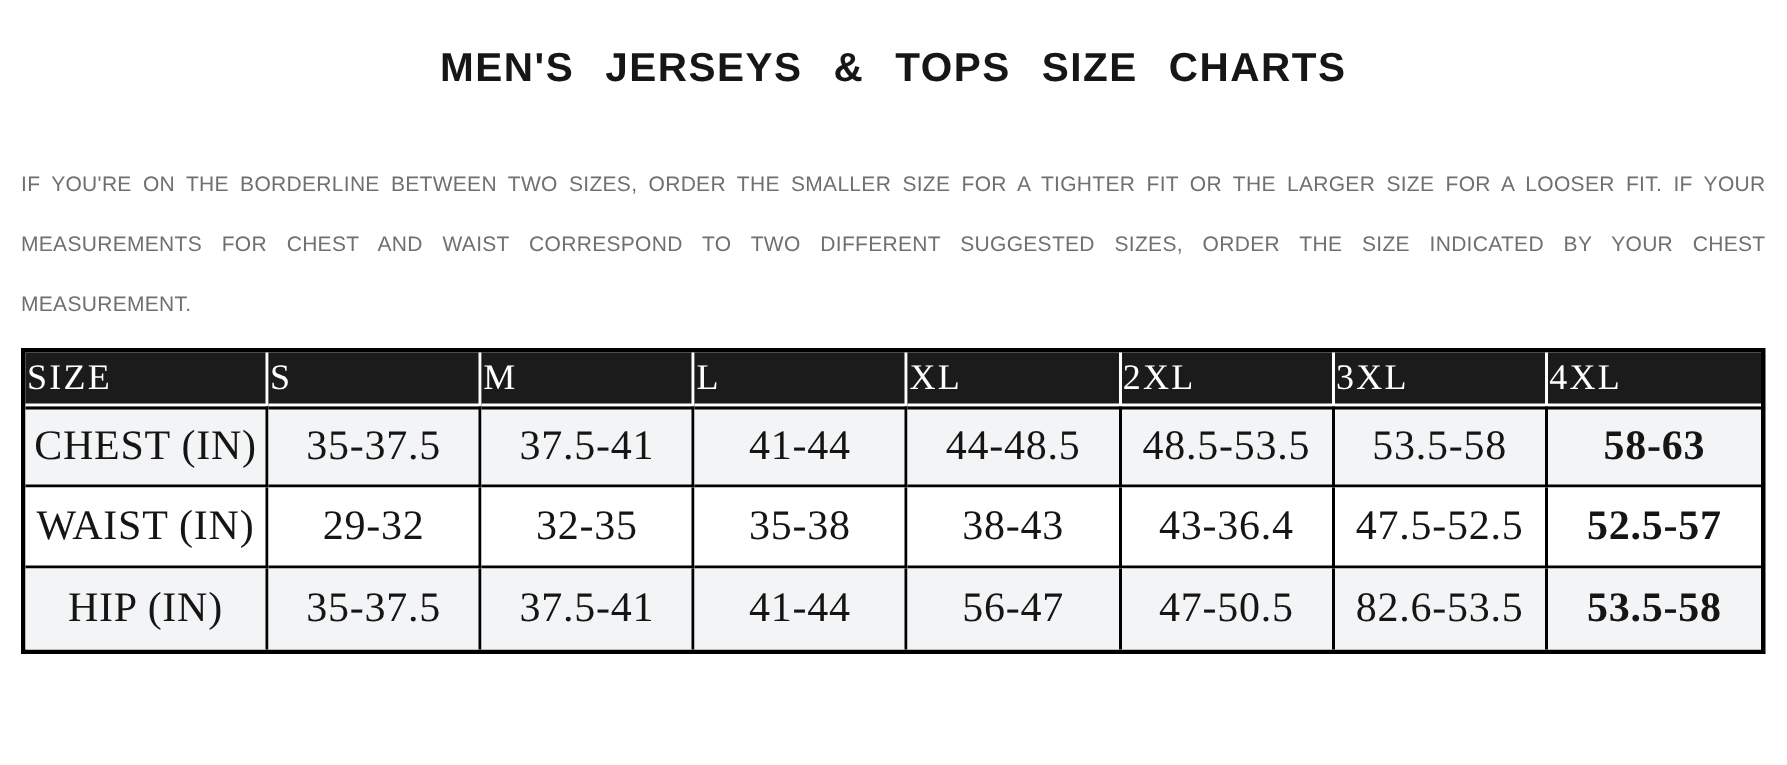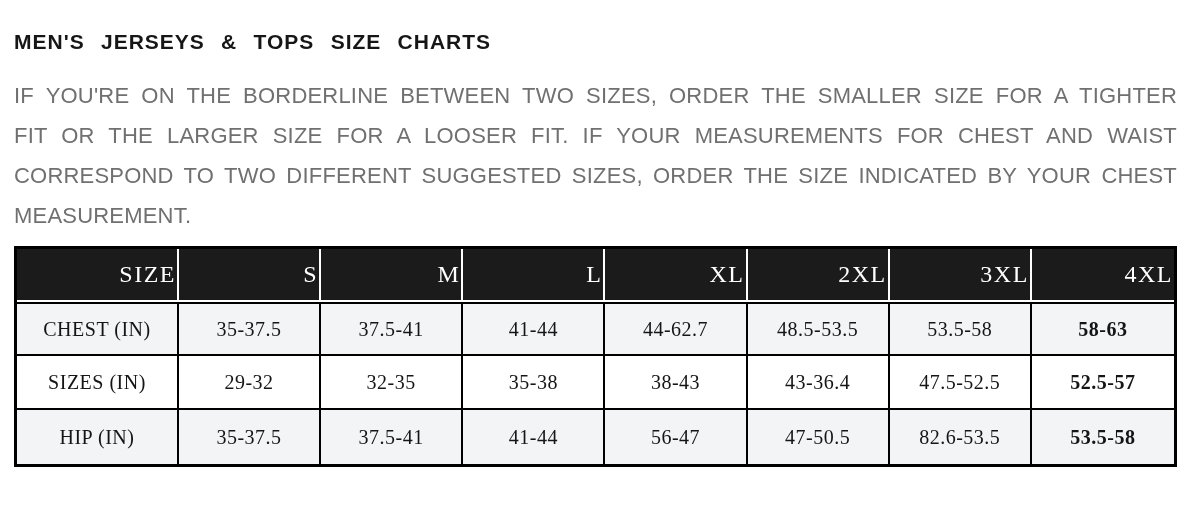--- a/index.html
+++ b/index.html
@@ -15,30 +15,31 @@
   html, body { margin: 0; padding: 0; background: #ffffff; }
   .page {
     width: 1191px;
     height: 510px;
     overflow: hidden;
     background: #ffffff;
     font-family: "Liberation Sans", sans-serif;
   }
   .title {
     margin: 30px 14px 0;
-    font-size: 21px;
+    text-align: center;
+    font-size: 27px;
     font-weight: 700;
     color: var(--title-text, #161616);
     letter-spacing: 1px;
     word-spacing: 0.45em;
     white-space: nowrap;
   }
   .intro {
-    margin: 22px 14px 10px;
-    font-size: 22px;
+    margin: 41px 14px 10px;
+    font-size: 14px;
     line-height: 40px;
     color: var(--intro-text, #707070);
     text-align: justify;
     letter-spacing: 0.2px;
     word-spacing: 0.15em;
   }
   table.size-chart {
     width: 1163px;
     margin: 0 14px;
     border-collapse: separate;
@@ -46,30 +47,30 @@
     border: 3px solid var(--border, #000);
     table-layout: fixed;
     font-family: "Liberation Serif", "DejaVu Serif", serif;
   }
   col.label-col { width: 14%; }
   th {
     background: var(--header-bg, #1b1b1b);
     color: var(--header-text, #fff);
     font-weight: 400;
     font-size: 24px;
-    height: 53px;
-    text-align: right;
+    height: 36px;
+    text-align: left;
     vertical-align: middle;
     border-right: 2px solid #ffffff;
     border-bottom: 2px solid #ffffff;
     letter-spacing: 1.5px;
   }
   th:last-child { border-right: none; }
   td {
-    font-size: 20px;
+    font-size: 28px;
     color: #151515;
     text-align: center;
     vertical-align: middle;
     height: 54px;
     border-right: 2px solid var(--border, #000);
     border-bottom: 2px solid var(--border, #000);
     letter-spacing: 0.5px;
   }
   td:last-child { border-right: none; font-weight: bold; }
   tbody tr:first-child td { border-top: 2px solid var(--border, #000); }
@@ -108,27 +109,27 @@
         <th>3XL</th>
         <th>4XL</th>
       </tr>
     </thead>
     <tbody>
       <tr>
         <td>CHEST (IN)</td>
         <td>35-37.5</td>
         <td>37.5-41</td>
         <td>41-44</td>
-        <td>44-62.7</td>
+        <td>44-48.5</td>
         <td>48.5-53.5</td>
         <td>53.5-58</td>
         <td>58-63</td>
       </tr>
       <tr>
-        <td>SIZES (IN)</td>
+        <td>WAIST (IN)</td>
         <td>29-32</td>
         <td>32-35</td>
         <td>35-38</td>
         <td>38-43</td>
         <td>43-36.4</td>
         <td>47.5-52.5</td>
         <td>52.5-57</td>
       </tr>
       <tr>
         <td>HIP (IN)</td>

